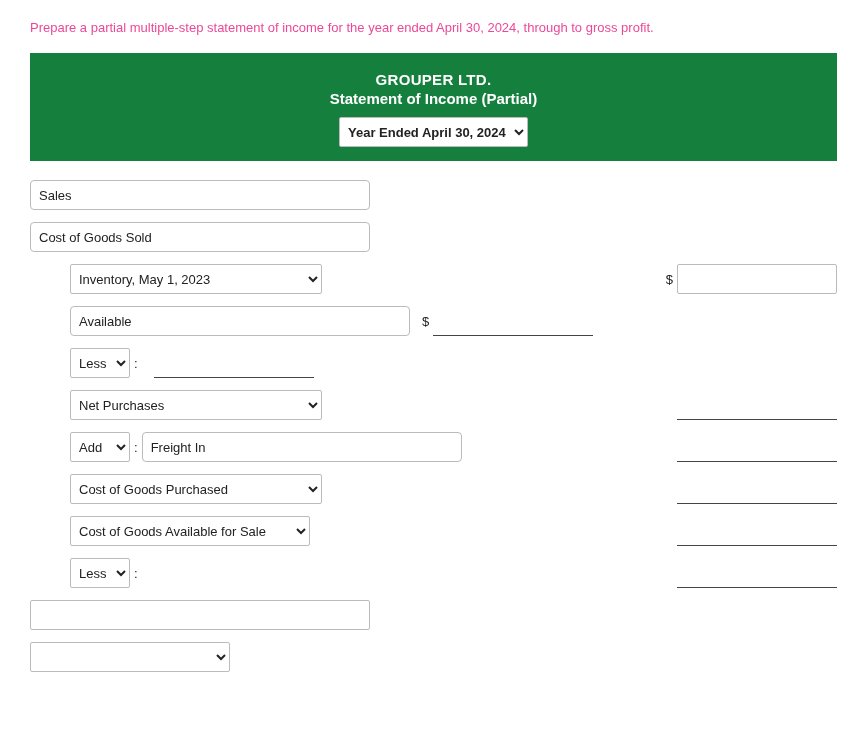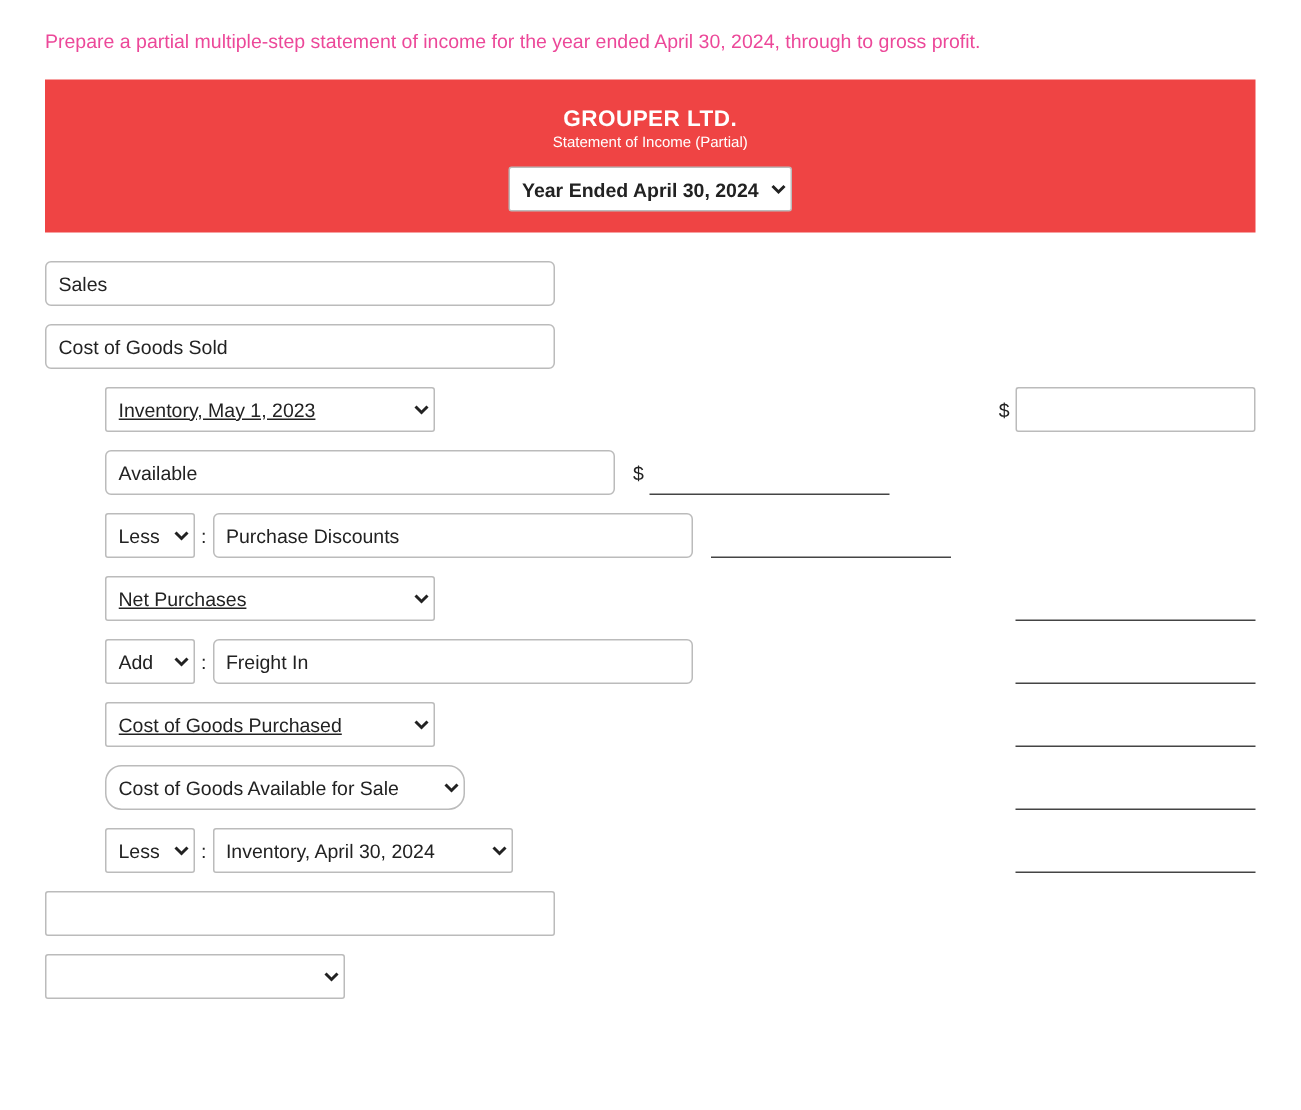--- a/index.html
+++ b/index.html
@@ -9,34 +9,34 @@
       background: #fff;
       color: #222;
       padding: 20px 30px;
     }
     .intro-text {
       margin-bottom: 18px;
       font-size: 13px;
       color: #ec4899;
     }
     .header-box {
-      background: #ef4444;
+      background: #15803d;
       color: #fff;
       text-align: center;
       padding: 18px 10px 14px 10px;
       margin-bottom: 18px;
     }
     .header-box .company-name {
       font-weight: bold;
       font-size: 15px;
       letter-spacing: 0.3px;
     }
     .header-box .statement-title {
-      font-weight: normal;
-      font-size: 10px;
+      font-weight: bold;
+      font-size: 15px;
       margin-top: 2px;
     }
     .year-select-wrap {
       margin-top: 10px;
       display: inline-block;
       border-radius: 11px;
     }
     .year-select-wrap select {
       background: #fff;
       color: #0d2e5e;
@@ -120,21 +120,21 @@
       background: transparent;
     }
     .spacer { flex: 1; }
     .indent-1 { margin-left: 40px; }
     .colon-sep {
       margin: 0 4px;
       font-size: 13px;
     }
     
     .w340 { width: 340px; }
-    .w220 { width: 220px; text-decoration: underline; }
+    .w220 { width: 252px; }
     .w100 { width: 100px; }
   </style>
 </head>
 <body>
 
 <p class="intro-text">Prepare a partial multiple-step statement of income for the year ended April 30, 2024, through to gross profit.</p>
 
 <div class="header-box">
   <div class="company-name">GROUPER LTD.</div>
   <div class="statement-title">Statement of Income (Partial)</div>
@@ -171,21 +171,20 @@
     <span style="margin-left:12px;" class="dollar-sign">$</span>
     <input type="text" class="amount-input underline-only" value="" style="width: 160px;">
   </div>
 
   <div class="row indent-1">
     <select class="inline-select w100" style="width:60px;">
       <option>Less</option>
       <option>Add</option>
     </select>
     <span class="colon-sep">:</span>
-    <div class="label-box" style="width:320px;">Purchase Discounts</div>
     <div style="margin-left:12px;">
       <input type="text" class="amount-input underline-only" value="" style="width: 160px;">
     </div>
   </div>
 
   <div class="row indent-1">
     <select class="inline-select w220">
       <option>Net Purchases</option>
       <option>Gross Purchases</option>
     </select>
@@ -210,39 +209,35 @@
     <select class="inline-select w220">
       <option>Cost of Goods Purchased</option>
       <option>Cost of Goods Sold</option>
     </select>
     <div style="margin-left:auto; display:flex; align-items:center;">
       <input type="text" class="amount-input right-col-underline" value="" style="width: 160px; border-bottom: 1.5px solid rgb(68, 68, 68);">
     </div>
   </div>
 
   <div class="row indent-1">
-    <select class="inline-select" style="width:240px;border-radius:11px;">
+    <select class="inline-select" style="width:240px;">
       <option>Cost of Goods Available for Sale</option>
       <option>Cost of Goods Sold</option>
     </select>
     <div style="margin-left:auto; display:flex; align-items:center;">
       <input type="text" class="amount-input right-col-underline" value="" style="width: 160px; border-bottom: 1.5px solid rgb(68, 68, 68);">
     </div>
   </div>
 
   <div class="row indent-1">
     <select class="inline-select" style="width:60px;">
       <option>Less</option>
       <option>Add</option>
     </select>
     <span class="colon-sep">:</span>
-    <select class="inline-select" style="width:200px;">
-      <option>Inventory, April 30, 2024</option>
-      <option>Inventory, April 30, 2023</option>
-    </select>
     <div style="margin-left:auto; display:flex; align-items:center;">
       <input type="text" class="amount-input right-col-underline" value="" style="width: 160px; border-bottom: 1.5px solid rgb(68, 68, 68);">
     </div>
   </div>
 
   <div class="row" style="margin-top:6px;">
     <input type="text" class="amount-input" value="" style="width: 340px; border: 1px solid rgb(187, 187, 187); text-align: left;">
   </div>
 
   <div class="row">

